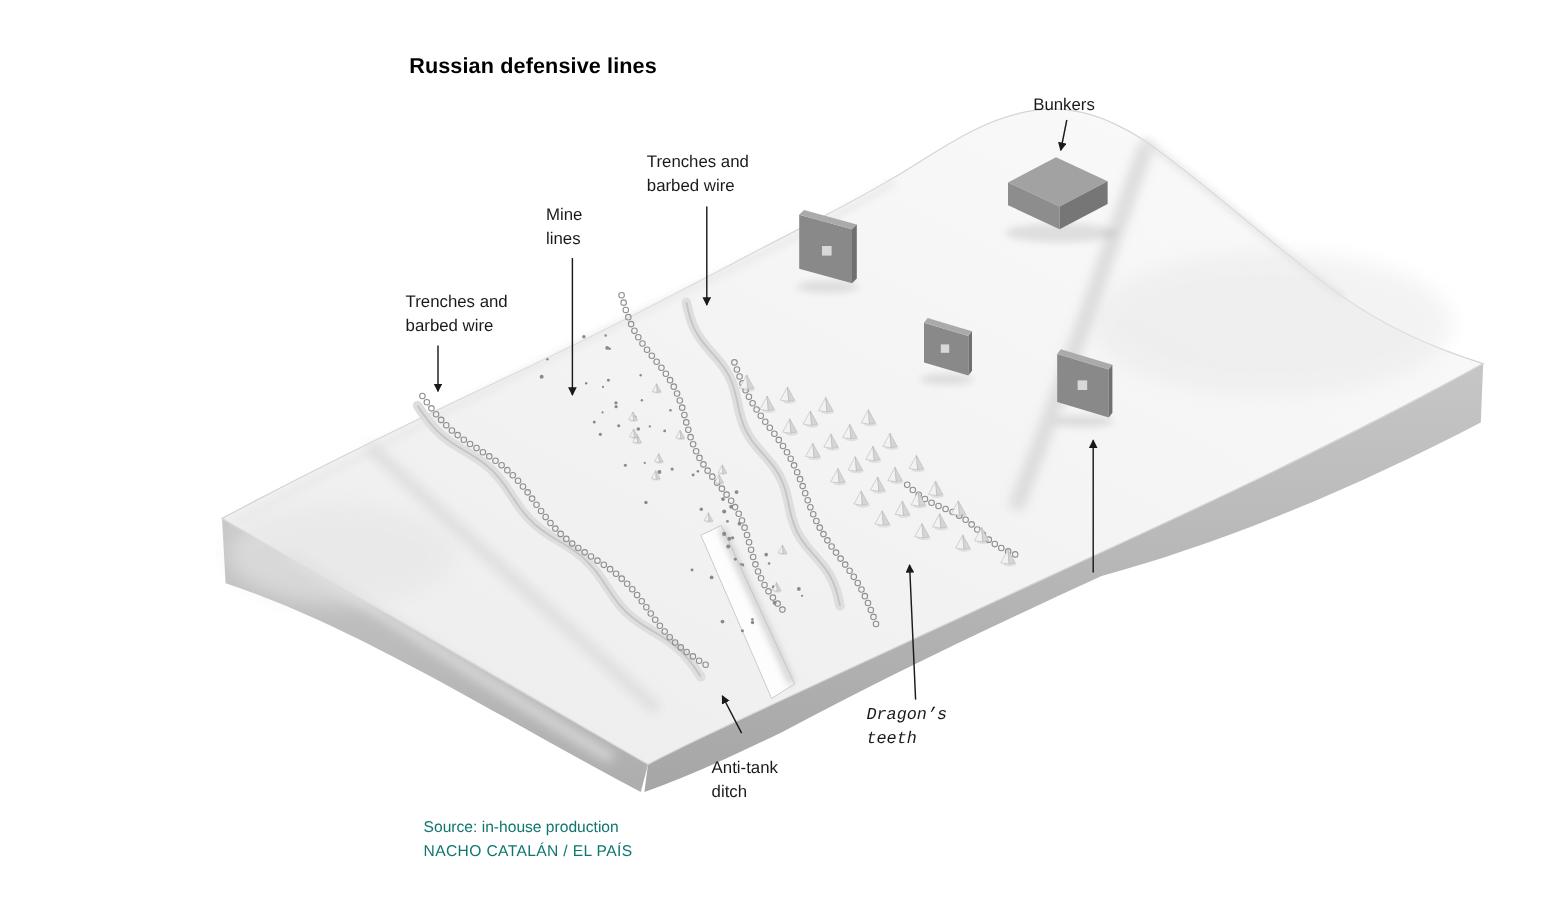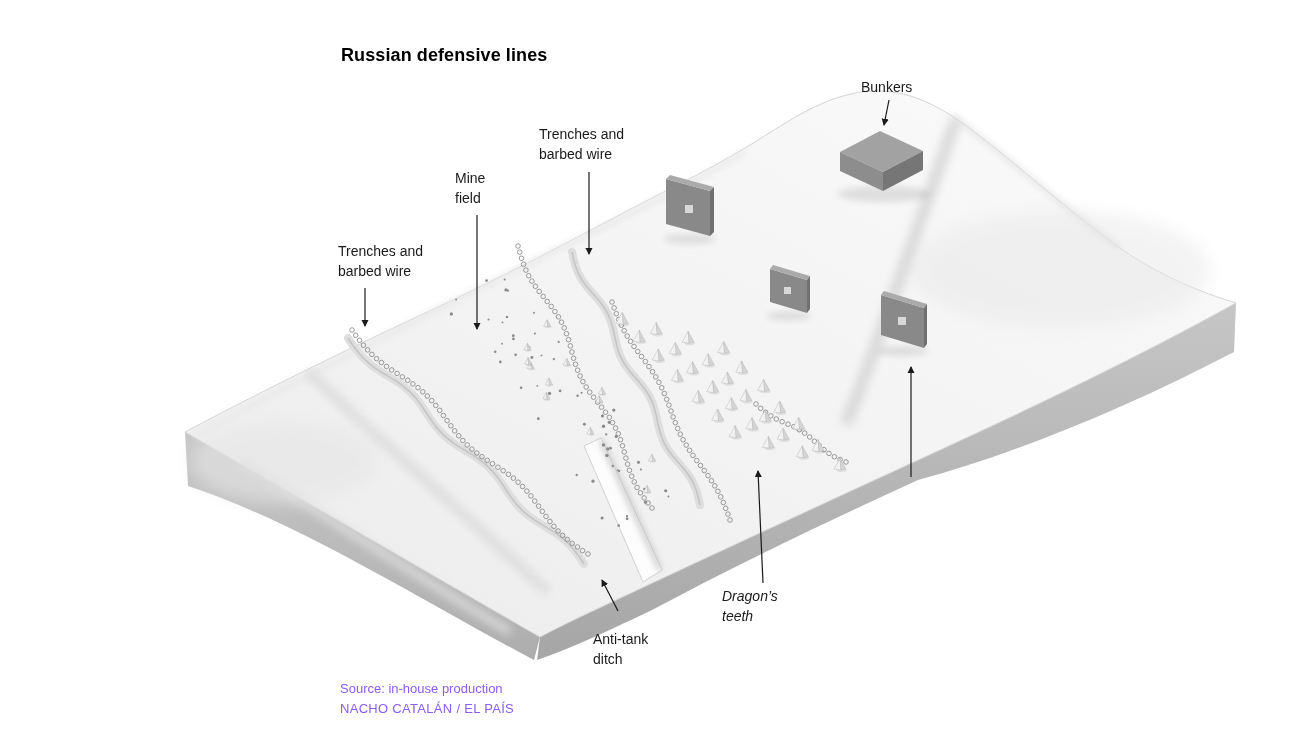--- a/index.html
+++ b/index.html
@@ -9,23 +9,23 @@
   }
   .art{position:absolute;left:0;top:0;}
   .title{
     position:absolute;left:341px;top:45px;margin:0;
     font-size:18px;font-weight:700;color:#000;letter-spacing:.1px;
   }
   .label{
     position:absolute;font-size:14px;line-height:1.42;color:#1a1a1a;
     white-space:pre-line;
   }
-  .label.italic{font-style:italic;}
+  .label.italic{font-style:italic;font-family:Liberation Mono, monospace;}
   .source{
-    position:absolute;left:340px;font-size:13px;color:#8b5cf6;line-height:1.3;
+    position:absolute;left:353px;font-size:13px;color:#0f766e;line-height:1.3;
   }
   .credit{letter-spacing:.3px;}
 </style>
 </head>
 <body>
 
 <div class="canvas">
 
   <svg class="art" id="art" width="1307" height="749" viewBox="0 0 1307 749">
     <defs>
@@ -461,21 +461,21 @@
       <line x1="763" y1="583" x2="758" y2="471" marker-end="url(#ah)"></line>
       <line x1="618" y1="611" x2="602" y2="580" marker-end="url(#ah)"></line>
     </g>
   </svg>
 
   <h1 class="title">Russian defensive lines</h1>
 
   <div class="label" style="left:338px;top:242px">Trenches and
 barbed wire</div>
   <div class="label" style="left:455px;top:169px">Mine
-field</div>
+lines</div>
   <div class="label" style="left:539px;top:125px">Trenches and
 barbed wire</div>
   <div class="label" style="left:861px;top:78px">Bunkers</div>
   <div class="label italic" style="left:722px;top:587px">Dragon’s
 teeth</div>
   <div class="label" style="left:593px;top:630px">Anti-tank
 ditch</div>
 
   <div class="source" style="top:681px">Source: in-house production</div>
   <div class="source credit" style="top:701px">NACHO CATALÁN / EL PAÍS</div>

